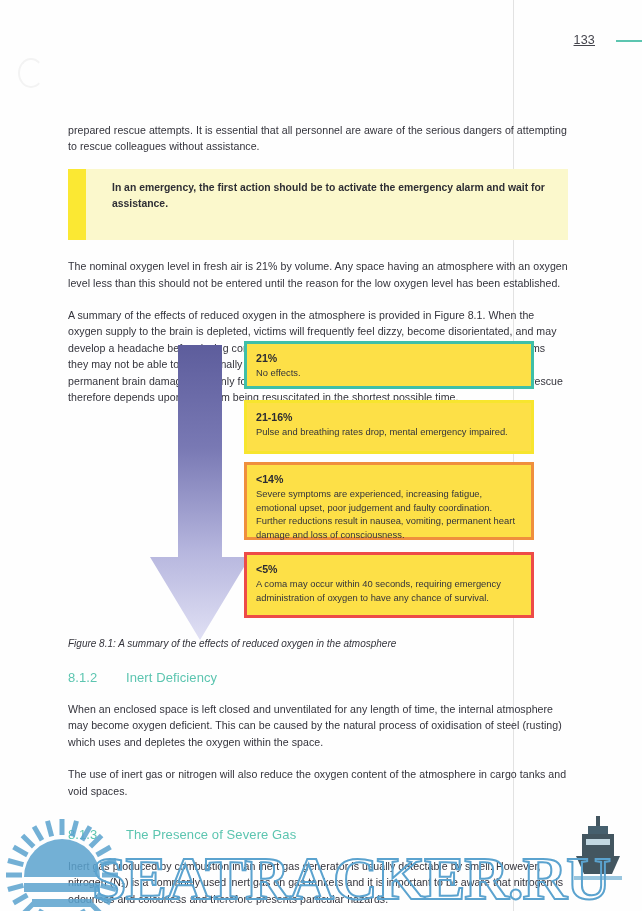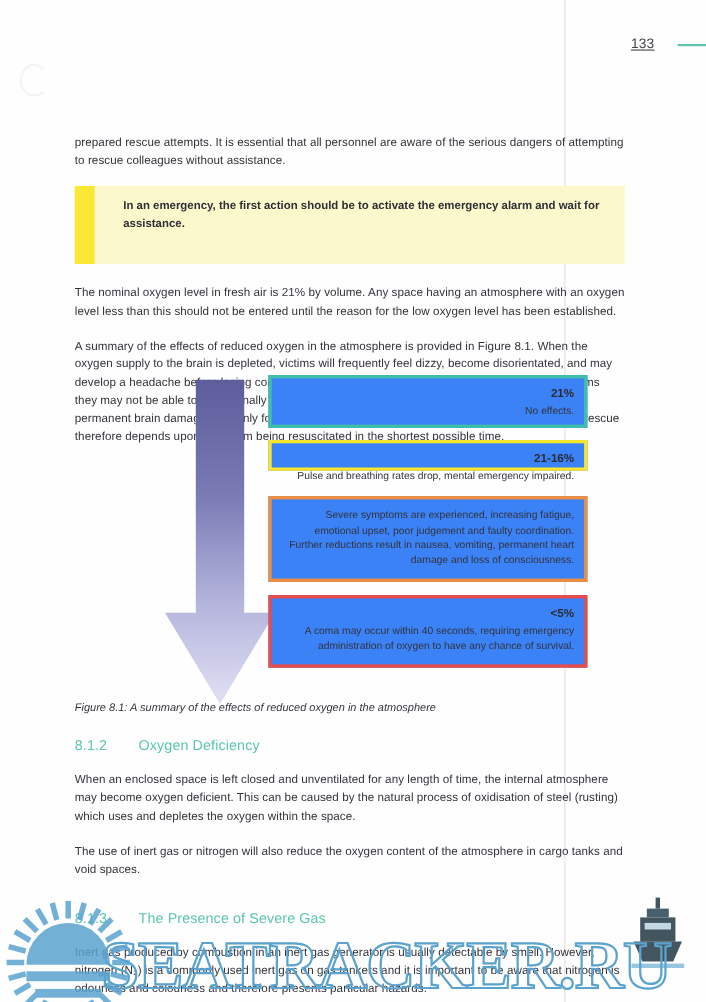--- a/index.html
+++ b/index.html
@@ -114,41 +114,41 @@
     height: 295px;
   }
   #boxes {
     position: absolute;
     left: 176px;
     top: 0;
     width: 290px;
   }
   .fig-box {
     box-sizing: border-box;
-    background: #3b82f6;
+    background: #fde047;
     border-style: solid;
-    text-align: right;
+    text-align: left;
     padding: 7px 9px 8px 9px;
     margin-bottom: 11px;
   }
   .fig-box .pct {
     font-size: 10.6px;
     font-weight: bold;
     color: #2b2b33;
     line-height: 15px;
     display: block;
   }
   .fig-box .desc {
     font-size: 9.4px;
     line-height: 13.6px;
     color: #33333b;
     display: block;
   }
   .fig-box.b0 { border-width: 3px; border-color: #3fbfa8; height: 48px; }
-  .fig-box.b1 { border-width: 3px; border-color: #f7e52e; height: 28px; margin-bottom: 23px; }
+  .fig-box.b1 { border-width: 3px; border-color: #f7e52e; height: 54px; margin-bottom: 8px; }
   .fig-box.b2 { border-width: 3px; border-color: #ef8f3d; height: 78px; margin-bottom: 12px; }
   .fig-box.b3 { border-width: 3px; border-color: #ed4b48; height: 66px; margin-bottom: 0; }
 
   #fig-caption {
     position: absolute;
     left: 0;
     top: 297px;
     width: 500px;
     text-align: left;
     font-size: 10px;
@@ -239,34 +239,35 @@
     <div id="boxes">
       <div class="fig-box b0">
         <span class="pct">21%</span>
         <span class="desc">No effects.</span>
       </div>
       <div class="fig-box b1">
         <span class="pct">21-16%</span>
         <span class="desc">Pulse and breathing rates drop, mental emergency impaired.</span>
       </div>
       <div class="fig-box b2">
+        <span class="pct">&lt;14%</span>
         <span class="desc">Severe symptoms are experienced, increasing fatigue, emotional upset, poor judgement and faulty coordination. Further reductions result in nausea, vomiting, permanent heart damage and loss of consciousness.</span>
       </div>
       <div class="fig-box b3">
         <span class="pct">&lt;5%</span>
         <span class="desc">A coma may occur within 40 seconds, requiring emergency administration of oxygen to have any chance of survival.</span>
       </div>
     </div>
 
     <div id="fig-caption">Figure 8.1: A summary of the effects of reduced oxygen in the atmosphere</div>
   </div>
 
   <div id="lower">
     <h2 class="section">
-      <span class="num">8.1.2</span><span>Oxygen Deficiency</span>
+      <span class="num">8.1.2</span><span>Inert Deficiency</span>
     </h2>
     <p class="body">When an enclosed space is left closed and unventilated for any length of time, the internal atmosphere may become oxygen deficient. This can be caused by the natural process of oxidisation of steel (rusting) which uses and depletes the oxygen within the space.</p>
     <p class="body">The use of inert gas or nitrogen will also reduce the oxygen content of the atmosphere in cargo tanks and void spaces.</p>
 
     <div class="section-gap"></div>
 
     <h2 class="section">
       <span class="num">8.1.3</span><span>The Presence of Severe Gas</span>
     </h2>
     <p class="body">Inert gas produced by combustion in an inert gas generator is usually detectable by smell. However, nitrogen (N₂) is a commonly used inert gas on gas tankers and it is important to be aware that nitrogen is odourless and colourless and therefore presents particular hazards.</p>

